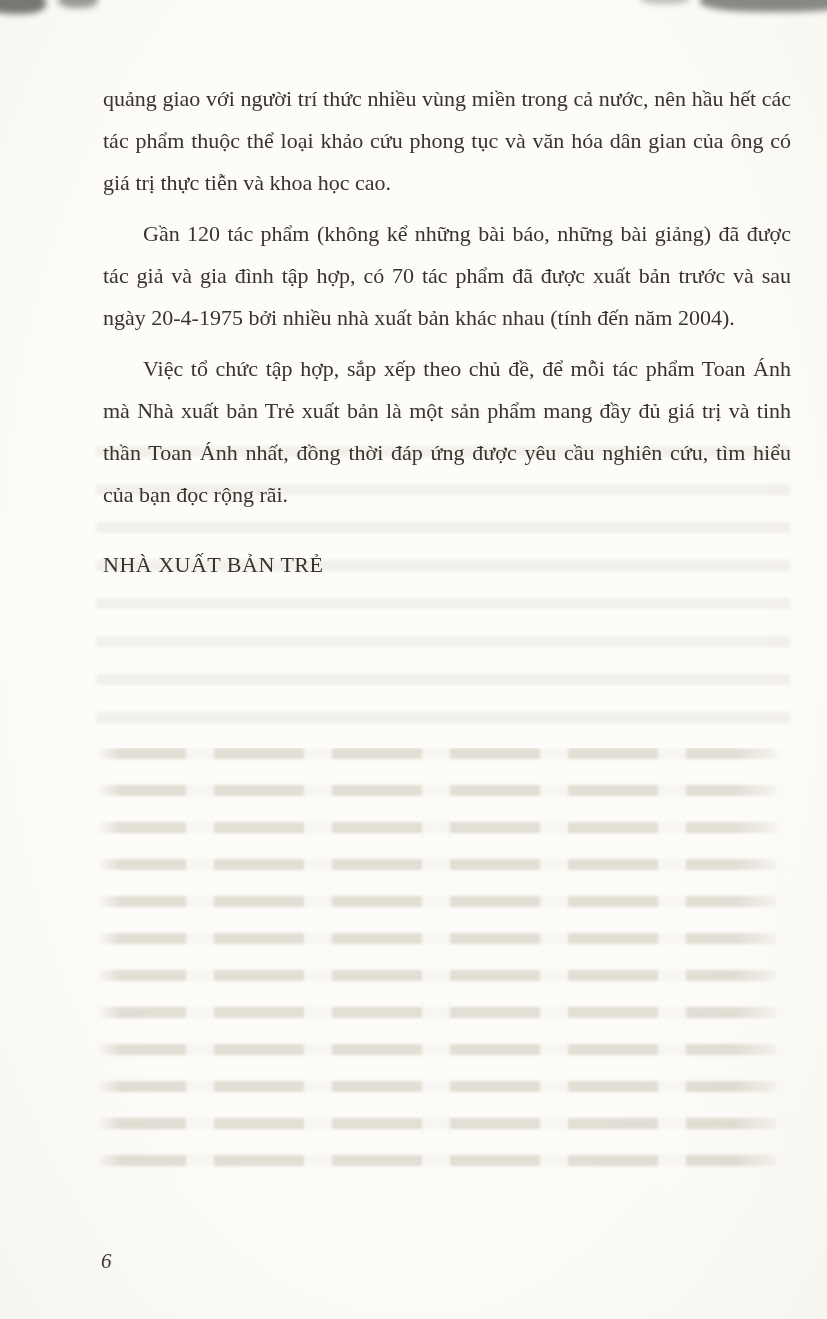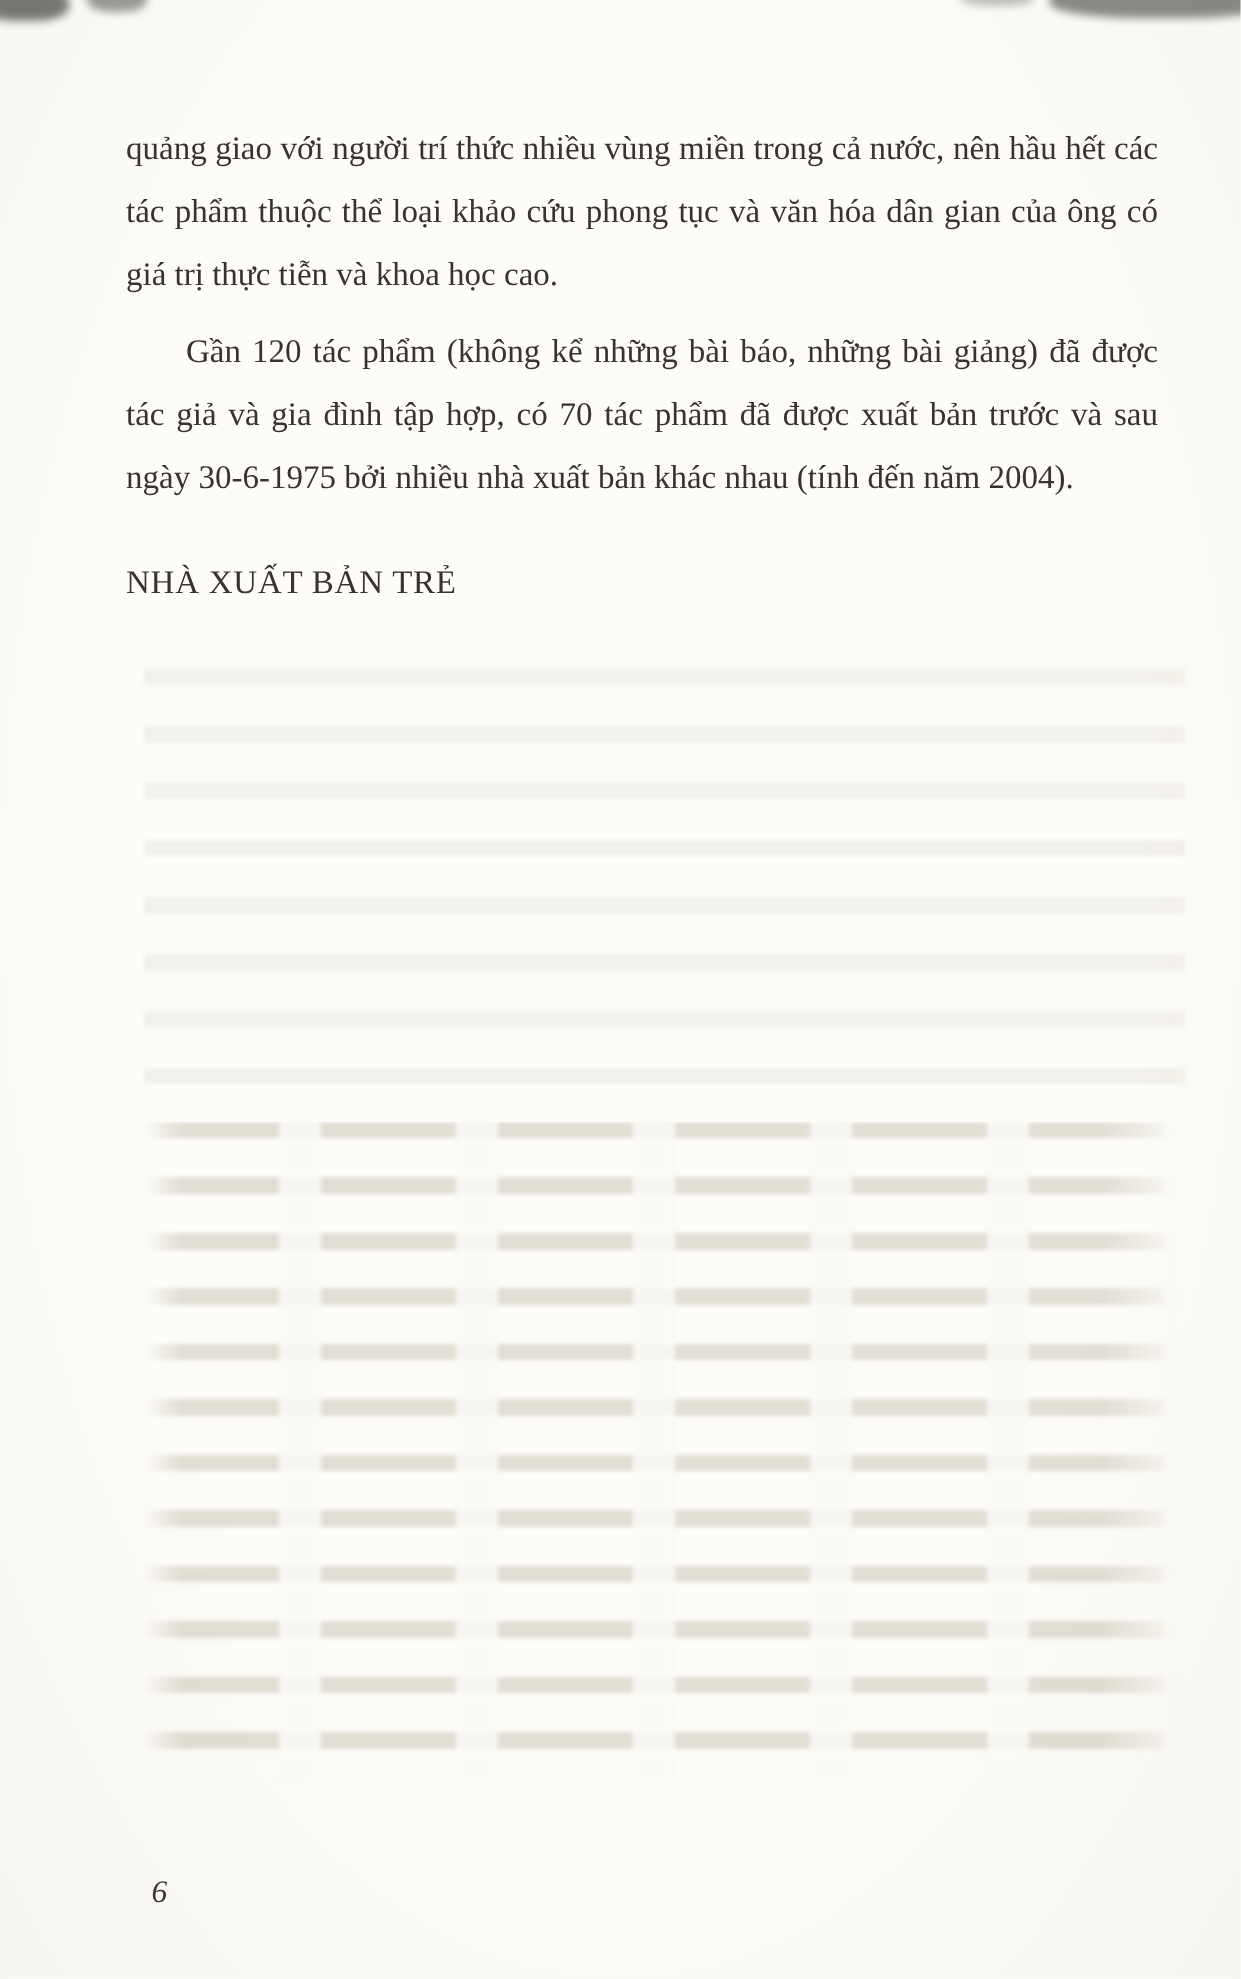--- a/index.html
+++ b/index.html
@@ -68,21 +68,21 @@
     background: repeating-linear-gradient(
       to right,
       rgba(251,250,246,0.0) 0 90px,
       rgba(251,250,246,0.85) 90px 118px);
     mix-blend-mode: lighten;
   }
 
   
   .text-block {
     position: absolute;
-    left: 84px;
+    left: 103px;
     top: 78px;
     width: 688px;
     color: #37342c;
     font-size: 22px;
     line-height: 42px;
     text-align: justify;
   }
   .text-block p {
     margin: 0 0 9px 0;
     text-indent: 40px;
@@ -115,19 +115,20 @@
   <div class="artifact a1"></div>
   <div class="artifact a2"></div>
   <div class="artifact a3"></div>
   <div class="artifact a4"></div>
 
   <div class="bleed upper"></div>
   <div class="bleed lower"></div>
 
   <div class="text-block">
     <p class="no-indent">quảng giao với người trí thức nhiều vùng miền trong cả nước, nên hầu hết các tác phẩm thuộc thể loại khảo cứu phong tục và văn hóa dân gian của ông có giá trị thực tiễn và khoa học cao.</p>
-    <p>Gần 120 tác phẩm (không kể những bài báo, những bài giảng) đã được tác giả và gia đình tập hợp, có 70 tác phẩm đã được xuất bản trước và sau ngày 30-6-1975 bởi nhiều nhà xuất bản khác nhau (tính đến năm 2004).</p>
+    <p>Gần 120 tác phẩm (không kể những bài báo, những bài giảng) đã được tác giả và gia đình tập hợp, có 70 tác phẩm đã được xuất bản trước và sau ngày 20-4-1975 bởi nhiều nhà xuất bản khác nhau (tính đến năm 2004).</p>
+    <p>Việc tổ chức tập hợp, sắp xếp theo chủ đề, để mỗi tác phẩm Toan Ánh mà Nhà xuất bản Trẻ xuất bản là một sản phẩm mang đầy đủ giá trị và tinh thần Toan Ánh nhất, đồng thời đáp ứng được yêu cầu nghiên cứu, tìm hiểu của bạn đọc rộng rãi.</p>
     <div class="signature">NHÀ XUẤT BẢN TRẺ</div>
   </div>
 
   <div class="page-number">6</div>
 
 </div>
 
 </body></html>

